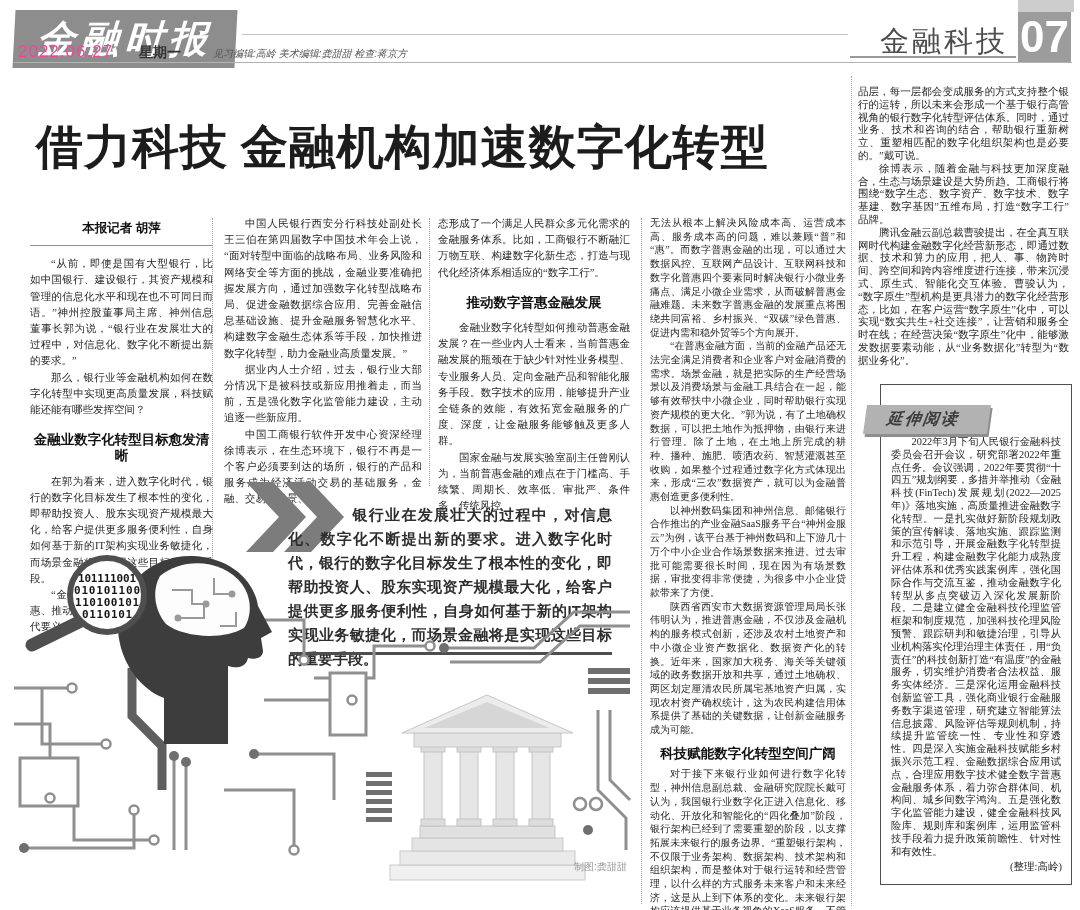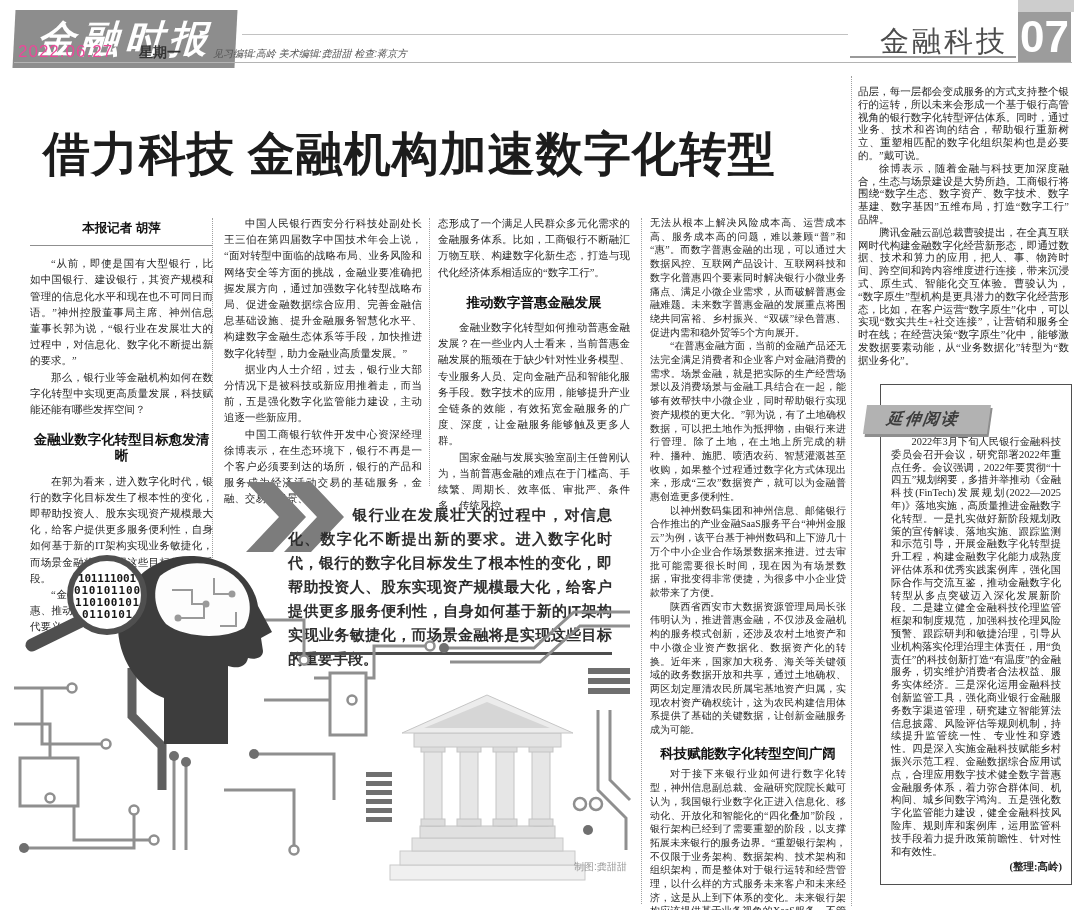--- a/index.html
+++ b/index.html
@@ -15,21 +15,21 @@
   .hline-section{position:absolute;left:850px;top:56px;width:166px;height:2px;background:#9a9a9a;}
   .dateline{position:absolute;left:18px;top:42px;display:flex;align-items:baseline;}
   .date{font-size:17px;color:#ec4899;letter-spacing:1px;}
   .weekday{font-size:14px;font-weight:bold;color:#333;margin-left:26px;}
   .editors{font-size:10px;color:#555;margin-left:32px;font-style:italic;}
   .section-title{position:absolute;left:880px;top:22px;font-size:29px;color:#4d4d4d;letter-spacing:3px;}
   .pagenum-strip{position:absolute;left:1018px;top:0;width:56px;height:12px;background:#cdcdcd;}
   .pagenum{position:absolute;left:1018px;top:12px;width:53px;height:50px;background:#9c9c9c;color:#fff;
            font-size:44px;font-weight:bold;text-align:center;line-height:50px;}
   
-  .headline{position:absolute;left:36px;top:116px;width:780px;margin:7px;
+  .headline{position:absolute;left:36px;top:116px;width:780px;margin:0;
             font-family:"Liberation Serif","DejaVu Serif",serif;font-weight:900;
             font-size:47px;color:#1c1c1c;letter-spacing:1px;white-space:nowrap;}
   
   .col{position:absolute;font-family:"Liberation Serif","DejaVu Serif",serif;
        font-size:10.5px;line-height:16.2px;text-align:justify;color:#262626;}
   .col p{margin:0;text-indent:2em;}
   .col p.cont{text-indent:0;}
   .col1{left:30px;top:214px;width:183px;}
   .col2{left:224px;top:216px;width:198px;}
   .col3{left:438px;top:216px;width:192px;}
@@ -57,21 +57,21 @@
   .illu{position:absolute;left:14px;top:548px;width:630px;height:357px;}
   .illu-credit{position:absolute;left:574px;top:860px;font-size:10px;color:#9a9a9a;}
   
   .ext-box{position:absolute;left:880px;top:384px;width:192px;border:1px solid #4f4f4f;
            padding:50px 9px 10px 9px;box-sizing:border-box;background:#fff;}
   .ext-label{position:absolute;left:-16px;top:20px;background:#b2b2b2;color:#3c3c3c;
              font-style:italic;font-weight:bold;font-size:16px;letter-spacing:2px;
              padding:4px 30px 4px 22px;box-shadow:2px 3px 0 #8e8e8e;transform:skewX(-8deg);}
   .ext-body{margin:1px;font-family:"Liberation Serif","DejaVu Serif",serif;font-size:10.3px;
             line-height:12.8px;text-align:justify;color:#242424;text-indent:2em;}
-  .ext-credit{font-family:"Liberation Serif","DejaVu Serif",serif;font-weight:bold;
+  .ext-credit{font-family:"Liberation Serif","DejaVu Serif",serif;font-weight:normal;
               font-size:10.5px;text-align:right;margin-top:2px;color:#242424;}
 </style>
 </head>
 <body>
 
 <div class="masthead">金融时报</div>
 <div class="hline-mid"></div>
 <div class="dateline">
   <span class="date">2022.06.27</span>
   <span class="weekday">星期一</span>

